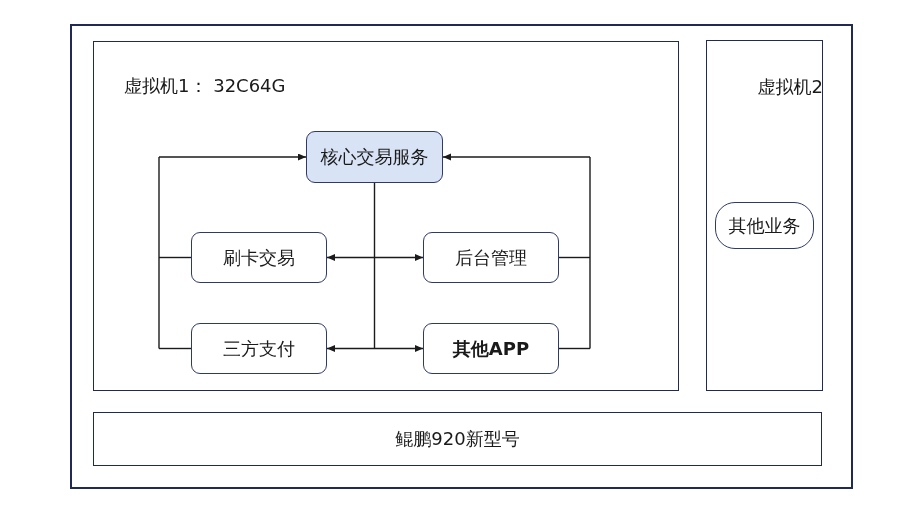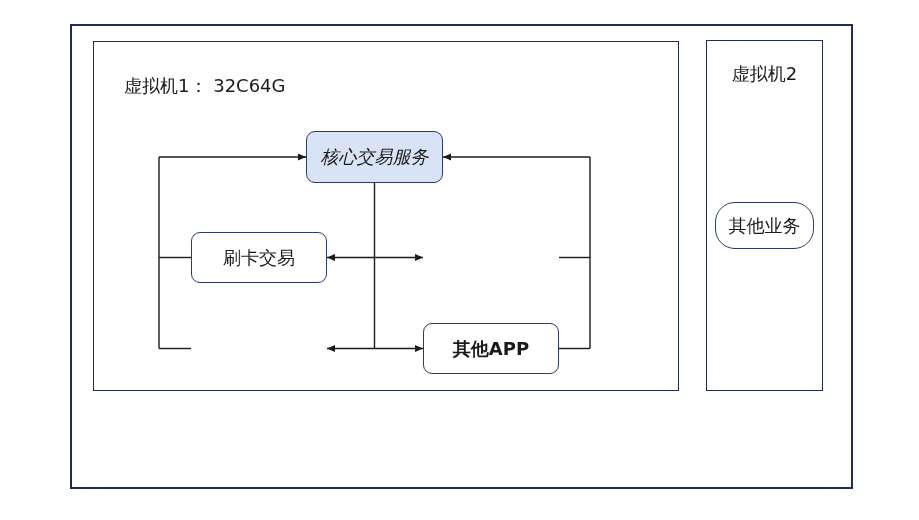--- a/index.html
+++ b/index.html
@@ -38,22 +38,22 @@
     background: #ffffff;
     display: flex;
     align-items: center;
     justify-content: center;
     white-space: nowrap;
     color: #1a1a1a;
   }
   .node.core { background: #d9e3f6; }
   .vm2-label-wrap {
     position: absolute;
-    left: 682px; top: 62px; width: 117px;
-    text-align: center;
+    left: 682px; top: 75px; width: 117px;
+    text-align: right;
   }
   .server-bar {
     position: absolute;
     left: 69px; top: 412px; width: 729px; height: 54px;
     box-sizing: border-box;
     border: 1.5px solid #212a52;
     display: flex;
     align-items: center;
     justify-content: center;
   }
@@ -95,24 +95,29 @@
       <line x1="566" y1="257.5" x2="535" y2="257.5"></line>
       <line x1="566" y1="348.5" x2="535" y2="348.5"></line>
 
       <line x1="350.5" y1="183" x2="350.5" y2="348.5"></line>
 
       <line x1="303" y1="257.5" x2="399" y2="257.5" marker-start="url(#arrow)" marker-end="url(#arrow)"></line>
       <line x1="303" y1="348.5" x2="399" y2="348.5" marker-start="url(#arrow)" marker-end="url(#arrow)"></line>
     </g>
   </svg>
 
-  <div class="node core" style="left: 282px; top: 131px; width: 137px; height: 52px; background-color: rgb(217, 227, 246); font-style: italic;">核心交易服务</div>
+  <div class="node core" style="left: 282px; top: 131px; width: 137px; height: 52px; background-color: rgb(217, 227, 246);">核心交易服务</div>
 
   <div class="node" style="left:167px; top:232px; width:136px; height:51px;text-align:center;">刷卡交易</div>
 
+  <div class="node" style="left:399px; top:232px; width:136px; height:51px;">后台管理</div>
 
+  <div class="node" style="left:167px; top:323px; width:136px; height:51px;">三方支付</div>
 
   <div class="node" style="left:399px; top:323px; width:136px; height:51px;font-weight:bold;">其他APP</div>
 
   <div class="node" style="left:691px; top:202px; width:99px; height:47px; border-radius:20px;">其他业务</div>
 
+  <div class="server-bar">
+    <span>鲲鹏920新型号</span>
+  </div>
 
 </div>
 
 </body></html>

